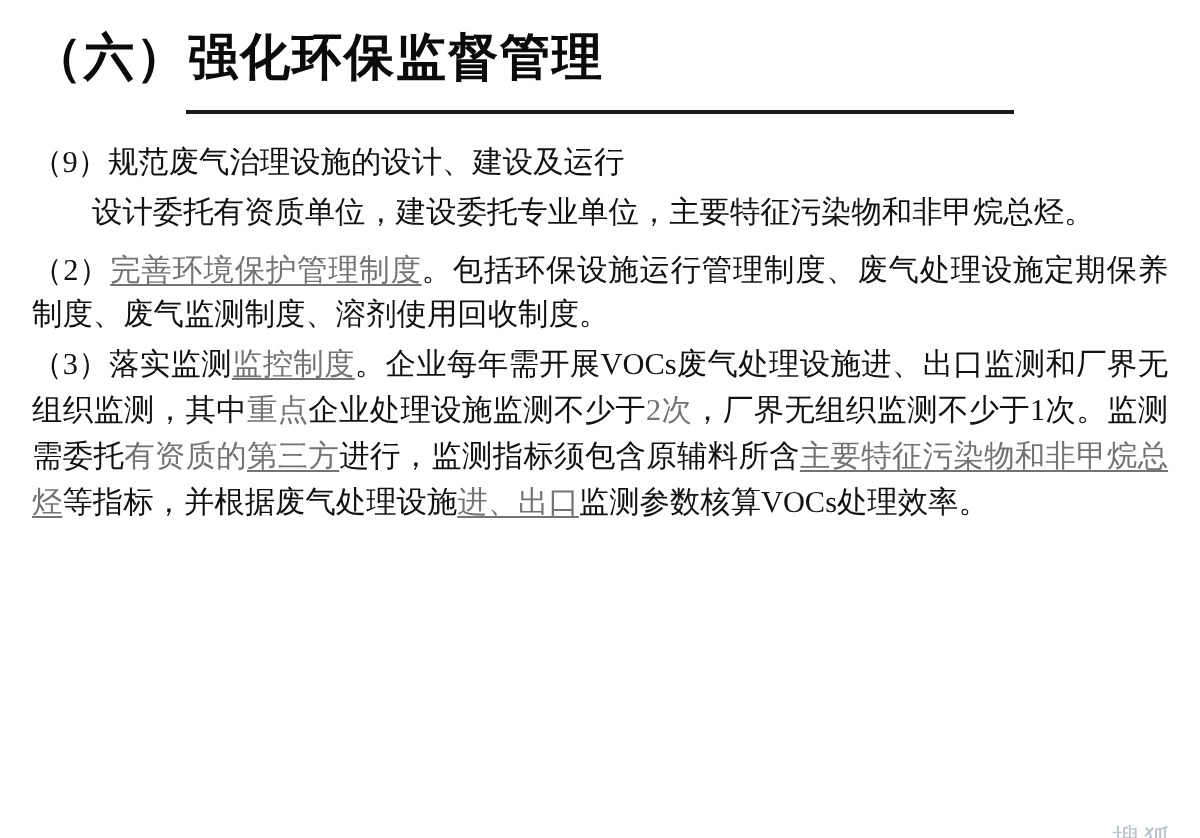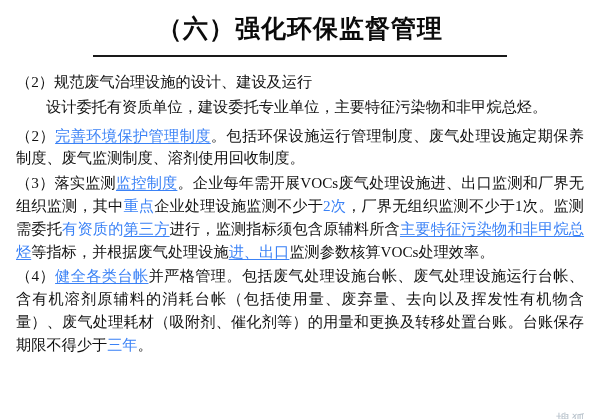--- a/index.html
+++ b/index.html
@@ -16,21 +16,21 @@
     position: relative;
   }
   .page {
     width: 600px;
     height: 419px;
     position: relative;
     box-sizing: border-box;
     padding: 0 16px;
   }
   .title {
-    text-align: center;
+    text-align: left;
     font-size: 25px;
     font-weight: bold;
     letter-spacing: 1px;
     margin: 12px 0 10px 0;
     color: #0b0b0b;
     font-family: "Liberation Serif", "DejaVu Serif", serif;
   }
   .underline {
     width: 414px;
     height: 2px;
@@ -38,21 +38,21 @@
     margin: 0 auto 14px auto;
   }
   .para {
     font-size: 15.2px;
     line-height: 1.5;
     margin: 0 0 4px 0;
     text-align: justify;
     text-justify: inter-ideograph;
   }
   .red {
-    color: #3b82f6;
+    color: #737373;
   }
   .blk {
     color: #111111;
   }
   .uline {
     text-decoration: underline;
     text-underline-offset: 2px;
   }
   .watermark {
     position: absolute;
@@ -78,36 +78,33 @@
 <body>
 
 <div class="page">
 
   <div class="title">（六）强化环保监督管理</div>
   <div class="underline"></div>
 
   <div class="body">
 
     <p class="para p-item">
-      <span>（2）规范废气治理设施的设计、建设及运行</span>
+      <span>（9）规范废气治理设施的设计、建设及运行</span>
     </p>
 
     <p class="para sub">
       <span>设计委托有资质单位，建设委托专业单位，主要特征污染物和非甲烷总烃。</span>
     </p>
 
     <p class="para p-item">
       <span class="blk">（2）</span><span class="red uline">完善环境保护管理制度</span><span class="blk">。包括环保设施运行管理制度、废气处理设施定期保养制度、废气监测制度、溶剂使用回收制度。</span>
     </p>
 
     <p class="para p-item">
       <span class="blk">（3）</span><span class="blk">落实监测</span><span class="red uline">监控制度</span><span class="blk">。企业每年需开展VOCs废气处理设施进、出口监测和厂界无组织监测，其中</span><span class="red">重点</span><span class="blk">企业处理设施监测不少于</span><span class="red">2次</span><span class="blk">，厂界无组织监测不少于1次。监测需委托</span><span class="red">有资质的</span><span class="red uline">第三方</span><span class="blk">进行，监测指标须包含原辅料所含</span><span class="red uline">主要特征污染物和非甲烷总烃</span><span class="blk">等指标，并根据废气处理设施</span><span class="red uline">进、出口</span><span class="blk">监测参数核算VOCs处理效率。</span>
     </p>
 
-    <p class="para p-item">
-      <span class="blk">（4）</span><span class="red uline">健全各类台帐</span><span class="blk">并严格管理。包括废气处理设施台帐、废气处理设施运行台帐、含有机溶剂原辅料的消耗台帐（包括使用量、废弃量、去向以及挥发性有机物含量）、废气处理耗材（吸附剂、催化剂等）的用量和更换及转移处置台账。台账保存期限不得少于</span><span class="red">三年</span><span class="blk">。</span>
-    </p>
 
   </div>
 
   <div class="watermark">搜狐</div>
 
 </div>
 
 </body></html>

